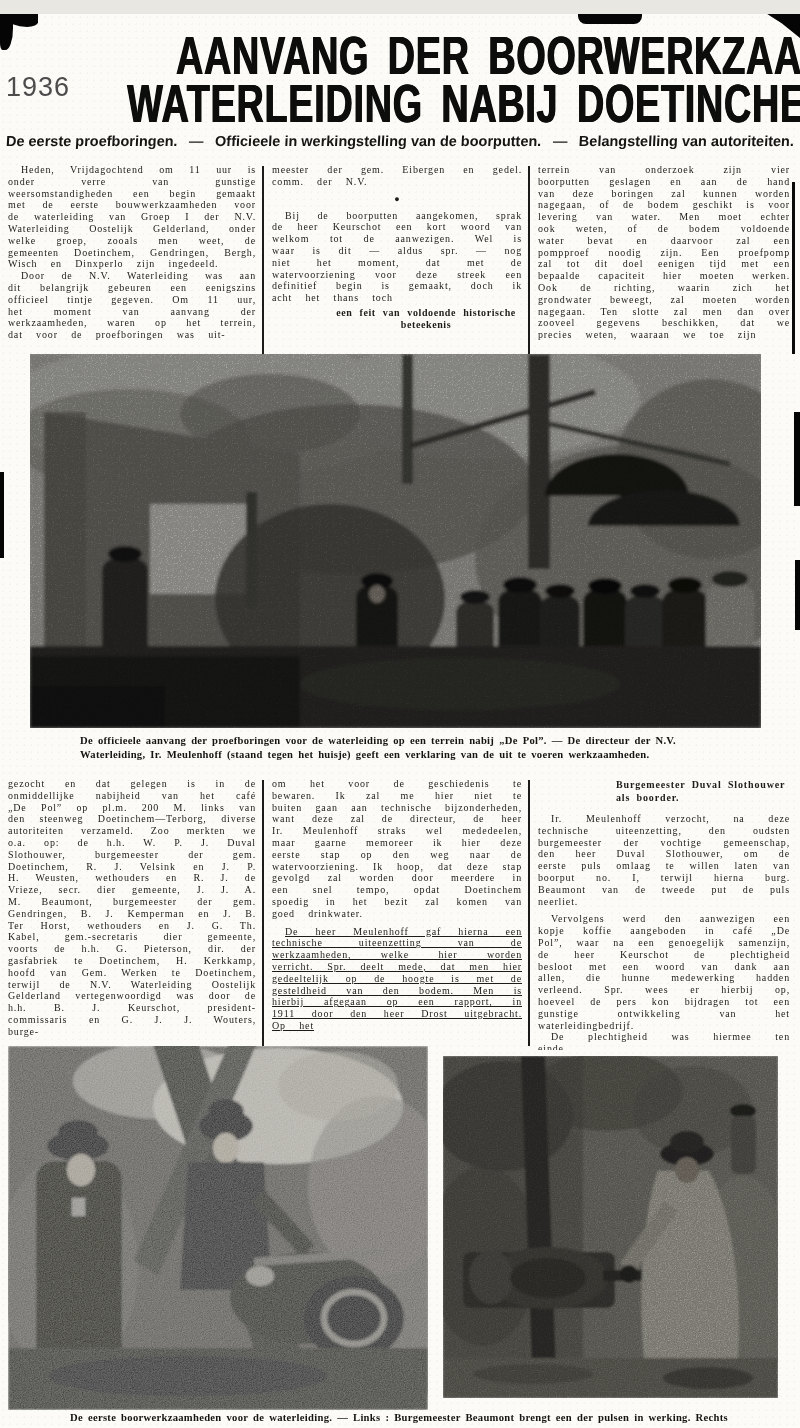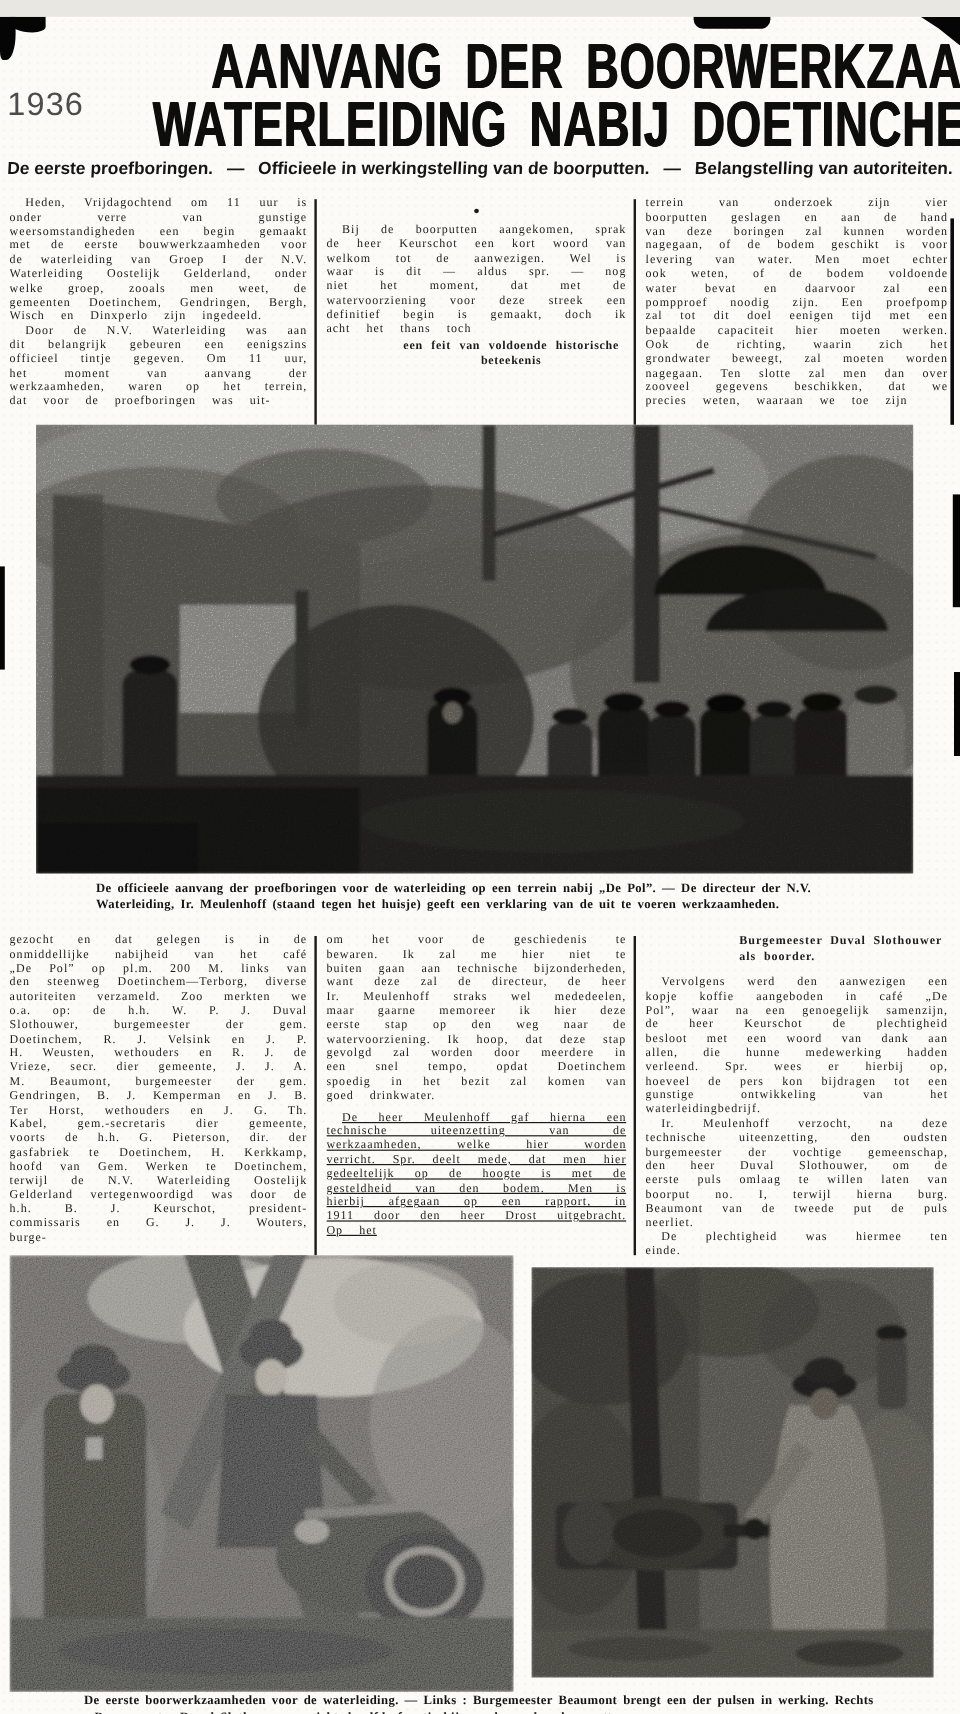--- a/index.html
+++ b/index.html
@@ -112,20 +112,21 @@
     <span>—</span>
     <span>Belangstelling van autoriteiten.</span>
   </div>
 
   <div class="col c1 top">
     <p class="ind">Heden, Vrijdagochtend om 11 uur is onder verre van gunstige weersomstandigheden een begin gemaakt met de eerste bouwwerkzaamheden voor de waterleiding van Groep I der N.V. Waterleiding Oostelijk Gelderland, onder welke groep, zooals men weet, de gemeenten Doetinchem, Gendringen, Bergh, Wisch en Dinxperlo zijn ingedeeld.</p>
     <p class="ind">Door de N.V. Waterleiding was aan dit belangrijk gebeuren een eenigszins officieel tintje gegeven. Om 11 uur, het moment van aanvang der werkzaamheden, waren op het terrein, dat voor de proefboringen was uit-</p>
   </div>
   <div class="vrule vr1t"></div>
   <div class="col c2 top">
+    <p>meester der gem. Eibergen en gedel. comm. der N.V.</p>
     <div class="sep">●</div>
     <p class="ind">Bij de boorputten aangekomen, sprak de heer Keurschot een kort woord van welkom tot de aanwezigen. Wel is waar is dit — aldus spr. — nog niet het moment, dat met de watervoorziening voor deze streek een definitief begin is gemaakt, doch ik acht het thans toch</p>
     <div class="emph">een feit van voldoende historische beteekenis</div>
   </div>
   <div class="vrule vr2t"></div>
   <div class="col c3 top">
     <p>terrein van onderzoek zijn vier boorputten geslagen en aan de hand van deze boringen zal kunnen worden nagegaan, of de bodem geschikt is voor levering van water. Men moet echter ook weten, of de bodem voldoende water bevat en daarvoor zal een pompproef noodig zijn. Een proefpomp zal tot dit doel eenigen tijd met een bepaalde capaciteit hier moeten werken. Ook de richting, waarin zich het grondwater beweegt, zal moeten worden nagegaan. Ten slotte zal men dan over zooveel gegevens beschikken, dat we precies weten, waaraan we toe zijn</p>
   </div>
   <div class="vre"></div>
 
@@ -193,22 +194,22 @@
     <p>gezocht en dat gelegen is in de onmiddellijke nabijheid van het café „De Pol” op pl.m. 200 M. links van den steenweg Doetinchem—Terborg, diverse autoriteiten verzameld. Zoo merkten we o.a. op: de h.h. W. P. J. Duval Slothouwer, burgemeester der gem. Doetinchem, R. J. Velsink en J. P. H. Weusten, wethouders en R. J. de Vrieze, secr. dier gemeente, J. J. A. M. Beaumont, burgemeester der gem. Gendringen, B. J. Kemperman en J. B. Ter Horst, wethouders en J. G. Th. Kabel, gem.-secretaris dier gemeente, voorts de h.h. G. Pieterson, dir. der gasfabriek te Doetinchem, H. Kerkkamp, hoofd van Gem. Werken te Doetinchem, terwijl de N.V. Waterleiding Oostelijk Gelderland vertegenwoordigd was door de h.h. B. J. Keurschot, president-commissaris en G. J. J. Wouters, burge-</p>
   </div>
   <div class="vrule vr1b"></div>
   <div class="col c2 bot">
     <p>om het voor de geschiedenis te bewaren. Ik zal me hier niet te buiten gaan aan technische bijzonderheden, want deze zal de directeur, de heer Ir. Meulenhoff straks wel mededeelen, maar gaarne memoreer ik hier deze eerste stap op den weg naar de watervoorziening. Ik hoop, dat deze stap gevolgd zal worden door meerdere in een snel tempo, opdat Doetinchem spoedig in het bezit zal komen van goed drinkwater.</p>
     <p class="ind" style="margin-top:6px;text-decoration:underline;">De heer Meulenhoff gaf hierna een technische uiteenzetting van de werkzaamheden, welke hier worden verricht. Spr. deelt mede, dat men hier gedeeltelijk op de hoogte is met de gesteldheid van den bodem. Men is hierbij afgegaan op een rapport, in 1911 door den heer Drost uitgebracht. Op het</p>
   </div>
   <div class="vrule vr2b"></div>
   <div class="col c3 bot">
     <div class="subhead">Burgemeester Duval Slothouwer als boorder.</div>
+    <p class="ind">Ir. Meulenhoff verzocht, na deze technische uiteenzetting, den oudsten burgemeester der vochtige gemeenschap, den heer Duval Slothouwer, om de eerste puls omlaag te willen laten van boorput no. I, terwijl hierna burg. Beaumont van de tweede put de puls neerliet.</p>
     <p class="ind" style="margin-top:6px;">Vervolgens werd den aanwezigen een kopje koffie aangeboden in café „De Pol”, waar na een genoegelijk samenzijn, de heer Keurschot de plechtigheid besloot met een woord van dank aan allen, die hunne medewerking hadden verleend. Spr. wees er hierbij op, hoeveel de pers kon bijdragen tot een gunstige ontwikkeling van het waterleidingbedrijf.</p>
-    <p class="ind">Ir. Meulenhoff verzocht, na deze technische uiteenzetting, den oudsten burgemeester der vochtige gemeenschap, den heer Duval Slothouwer, om de eerste puls omlaag te willen laten van boorput no. I, terwijl hierna burg. Beaumont van de tweede put de puls neerliet.</p>
     <p class="ind">De plechtigheid was hiermee ten einde.</p>
   </div>
 
   <figure class="ph-bl">
     <svg width="420" height="364" viewBox="0 0 420 364" preserveAspectRatio="none">
       <defs>
         <filter id="bl">
             <feGaussianBlur stdDeviation="1.3"></feGaussianBlur>
           </filter>
         <filter id="gl" x="0" y="0" width="100%" height="100%">

